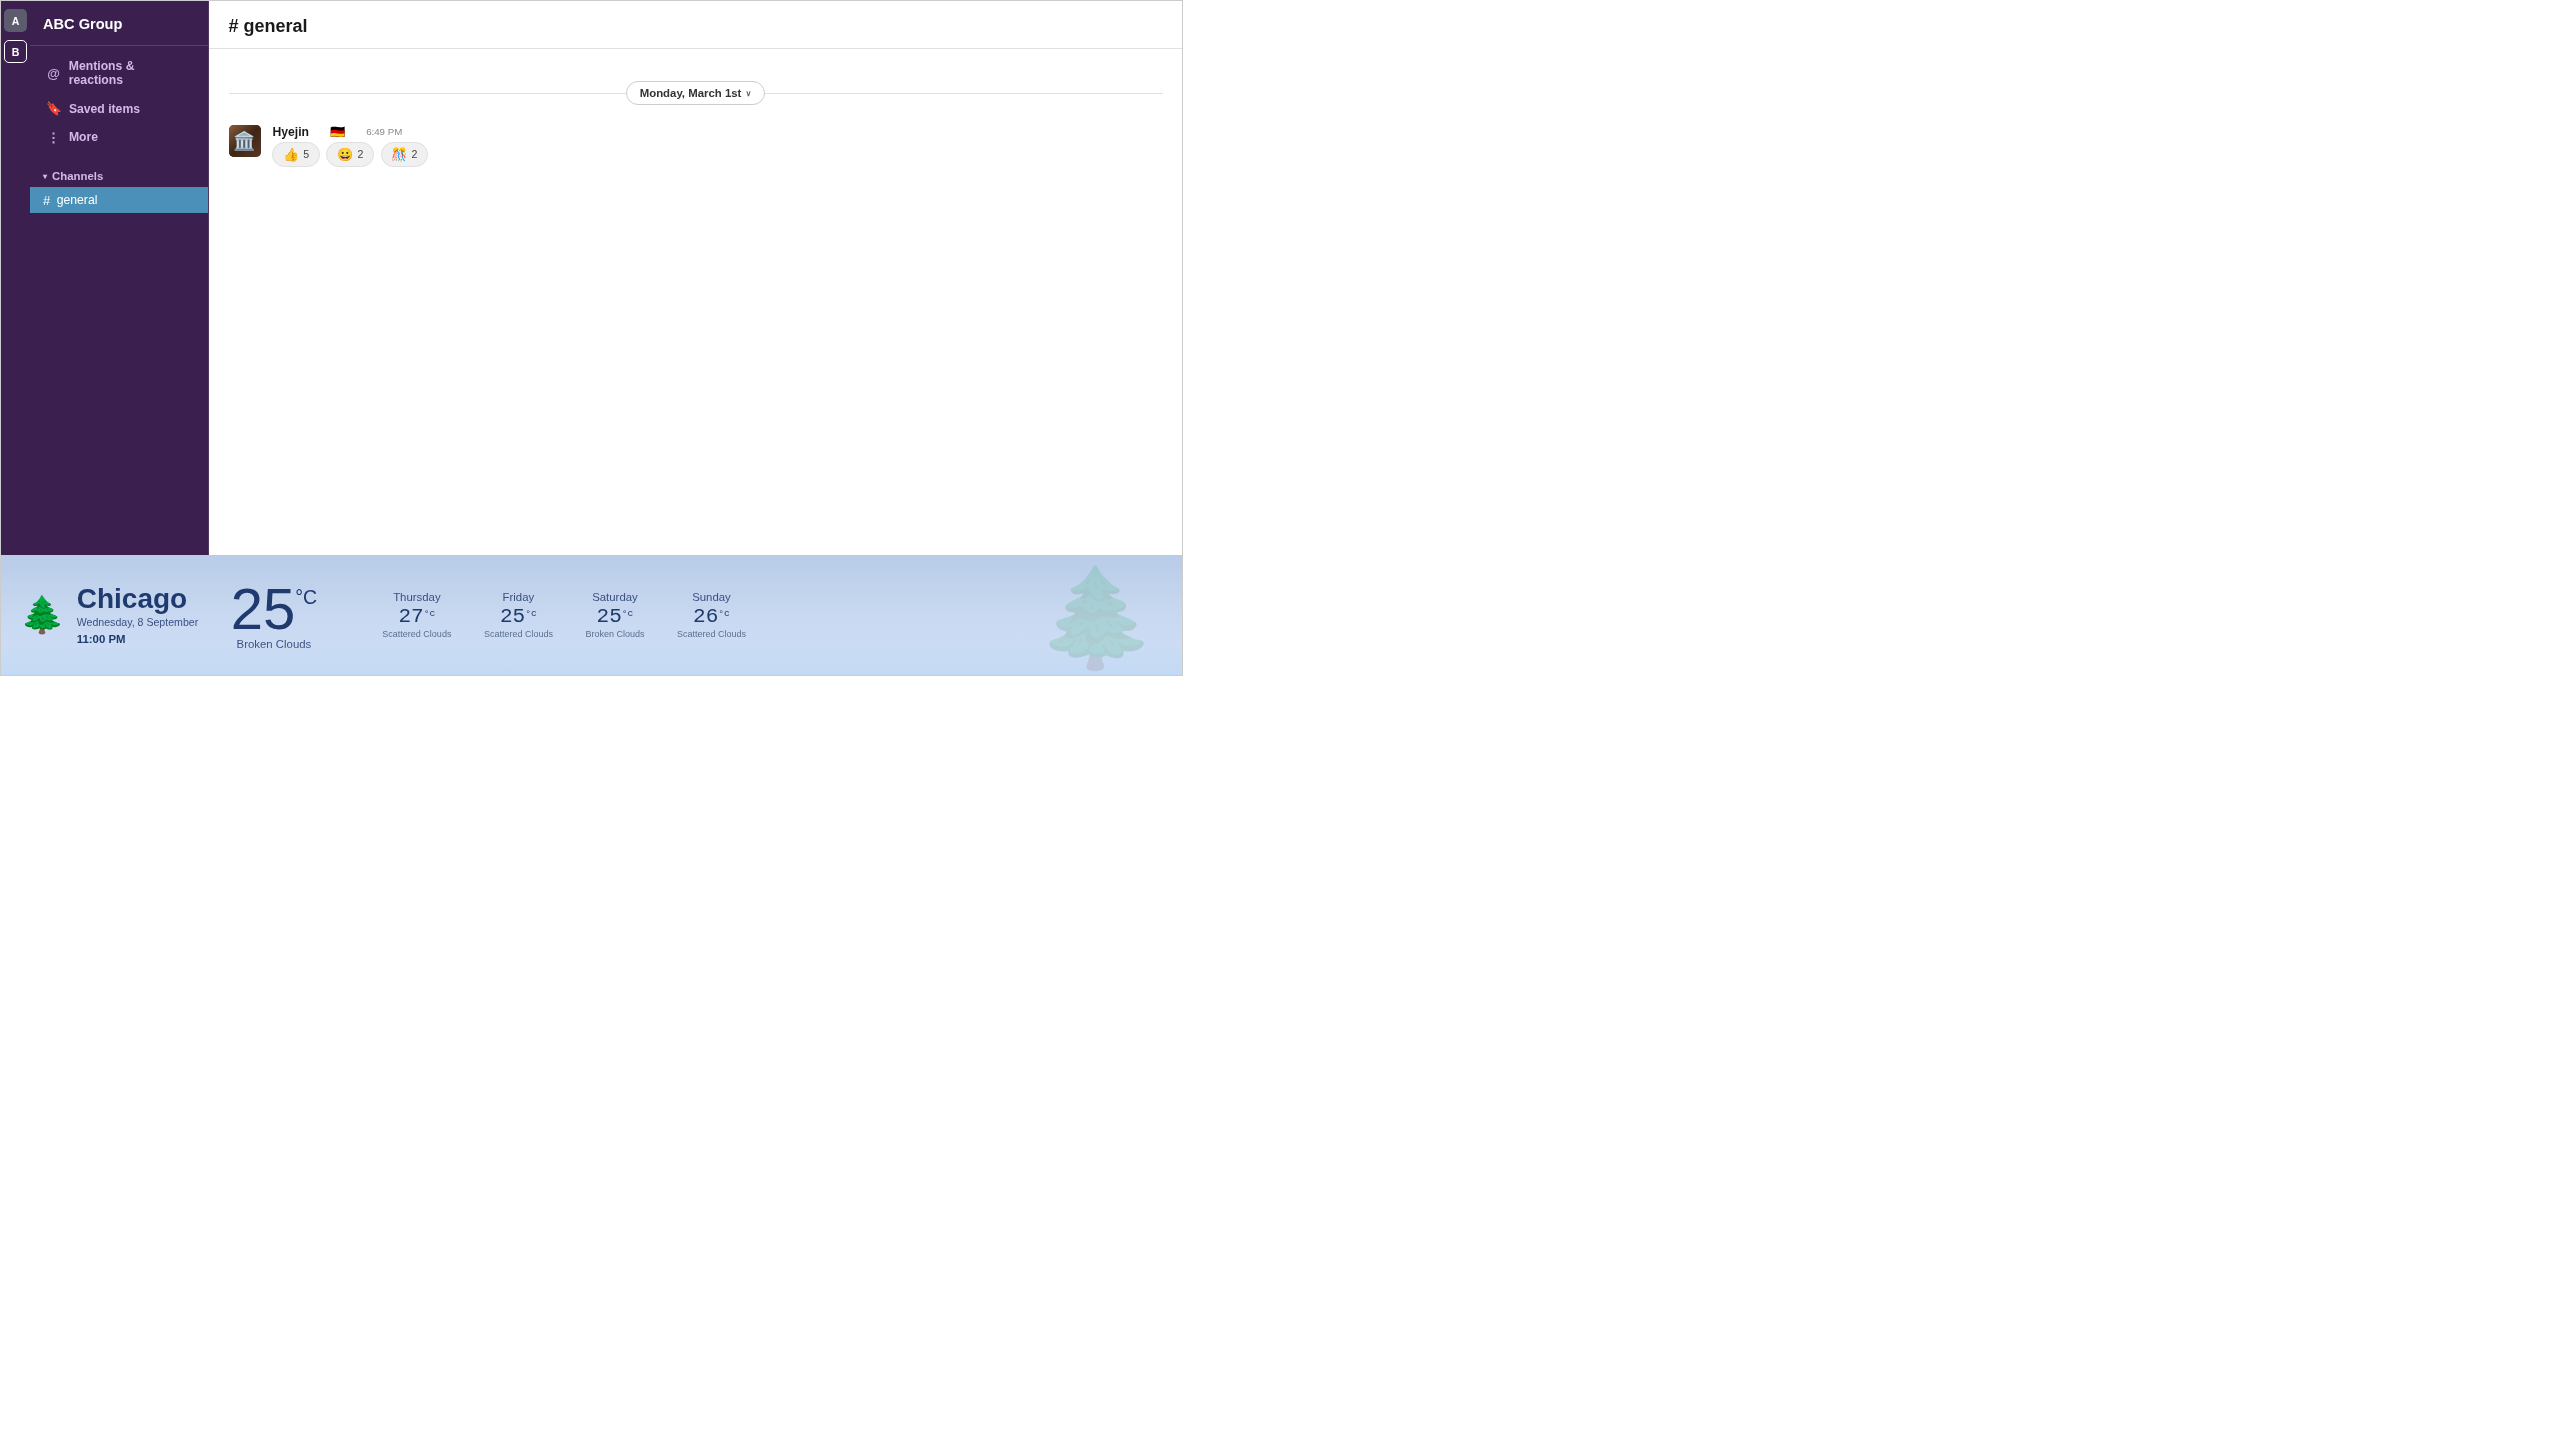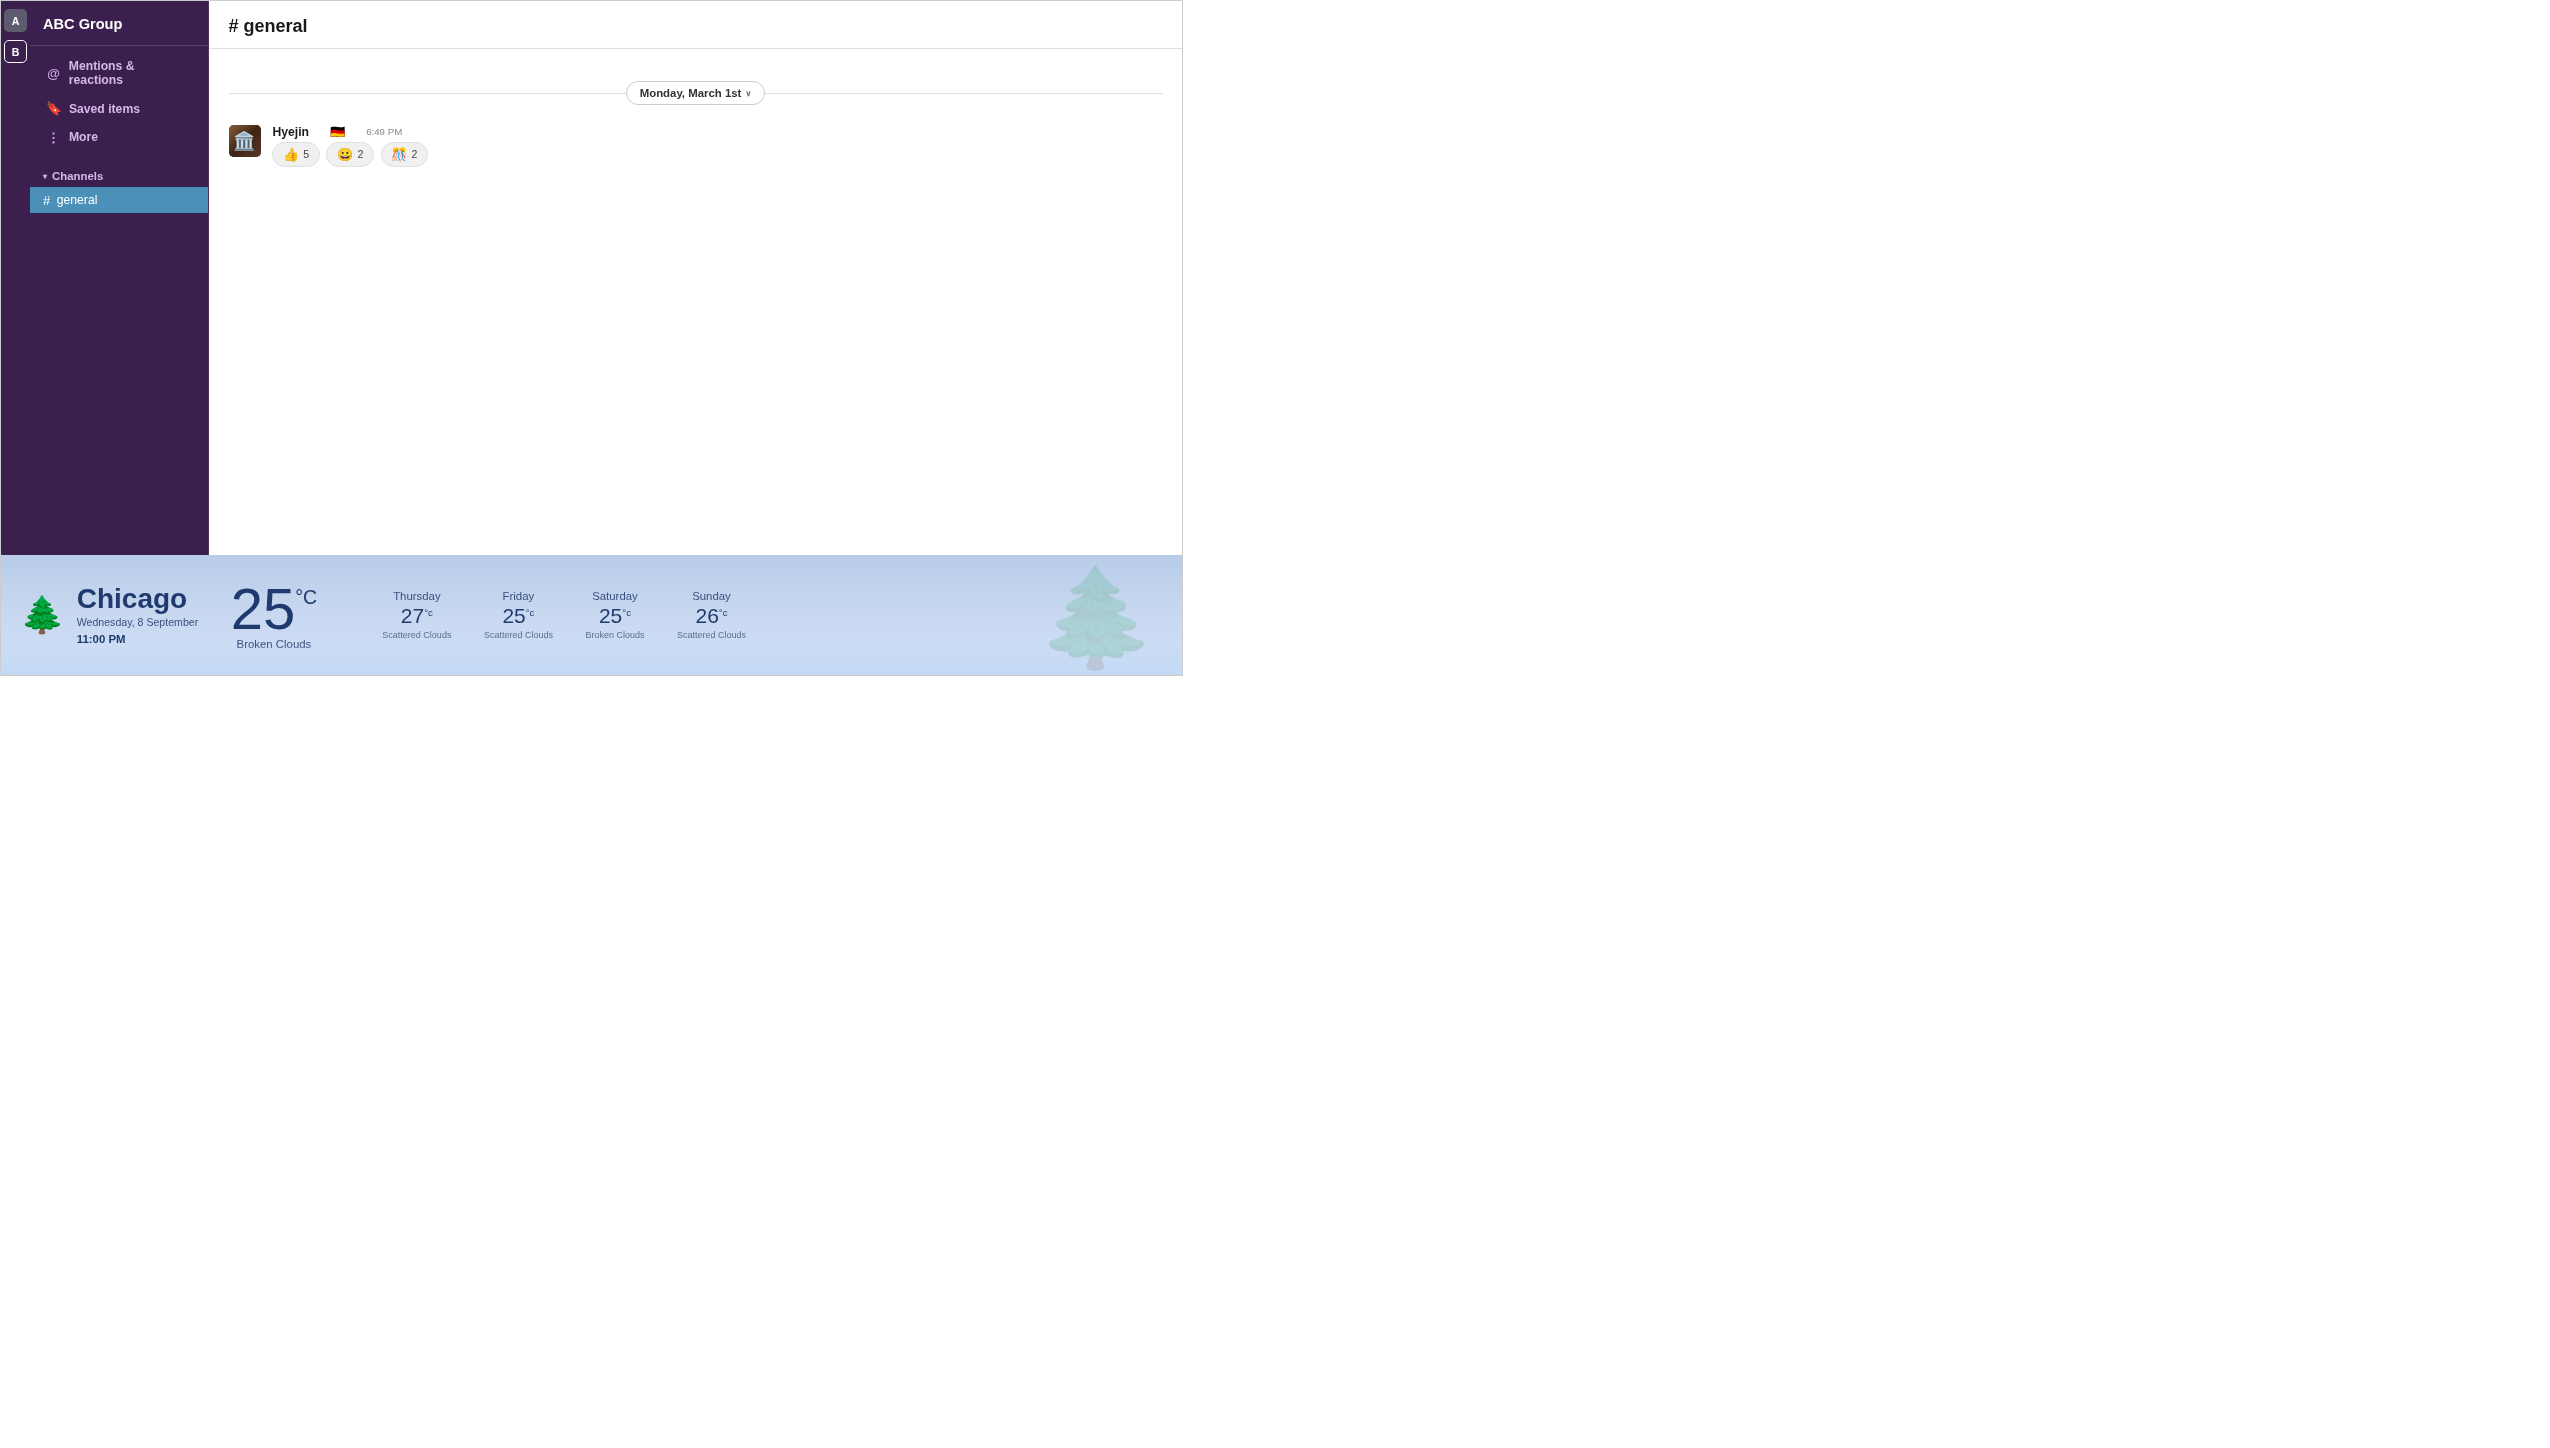--- a/index.html
+++ b/index.html
@@ -407,20 +407,21 @@
       color: #3a5080;
       font-weight: 500;
     }
 
     .forecast-temp {
       font-size: 21px;
       font-weight: 500;
       color: #1e3a6e;
       display: flex;
       align-items: flex-start;
+      font-family: Liberation Mono, monospace;
     }
 
     .forecast-temp .sup {
       font-size: 9.7px;
       margin-top: 3.2px;
     }
 
     .forecast-condition {
       font-size: 9px;
       color: #5a7090;

